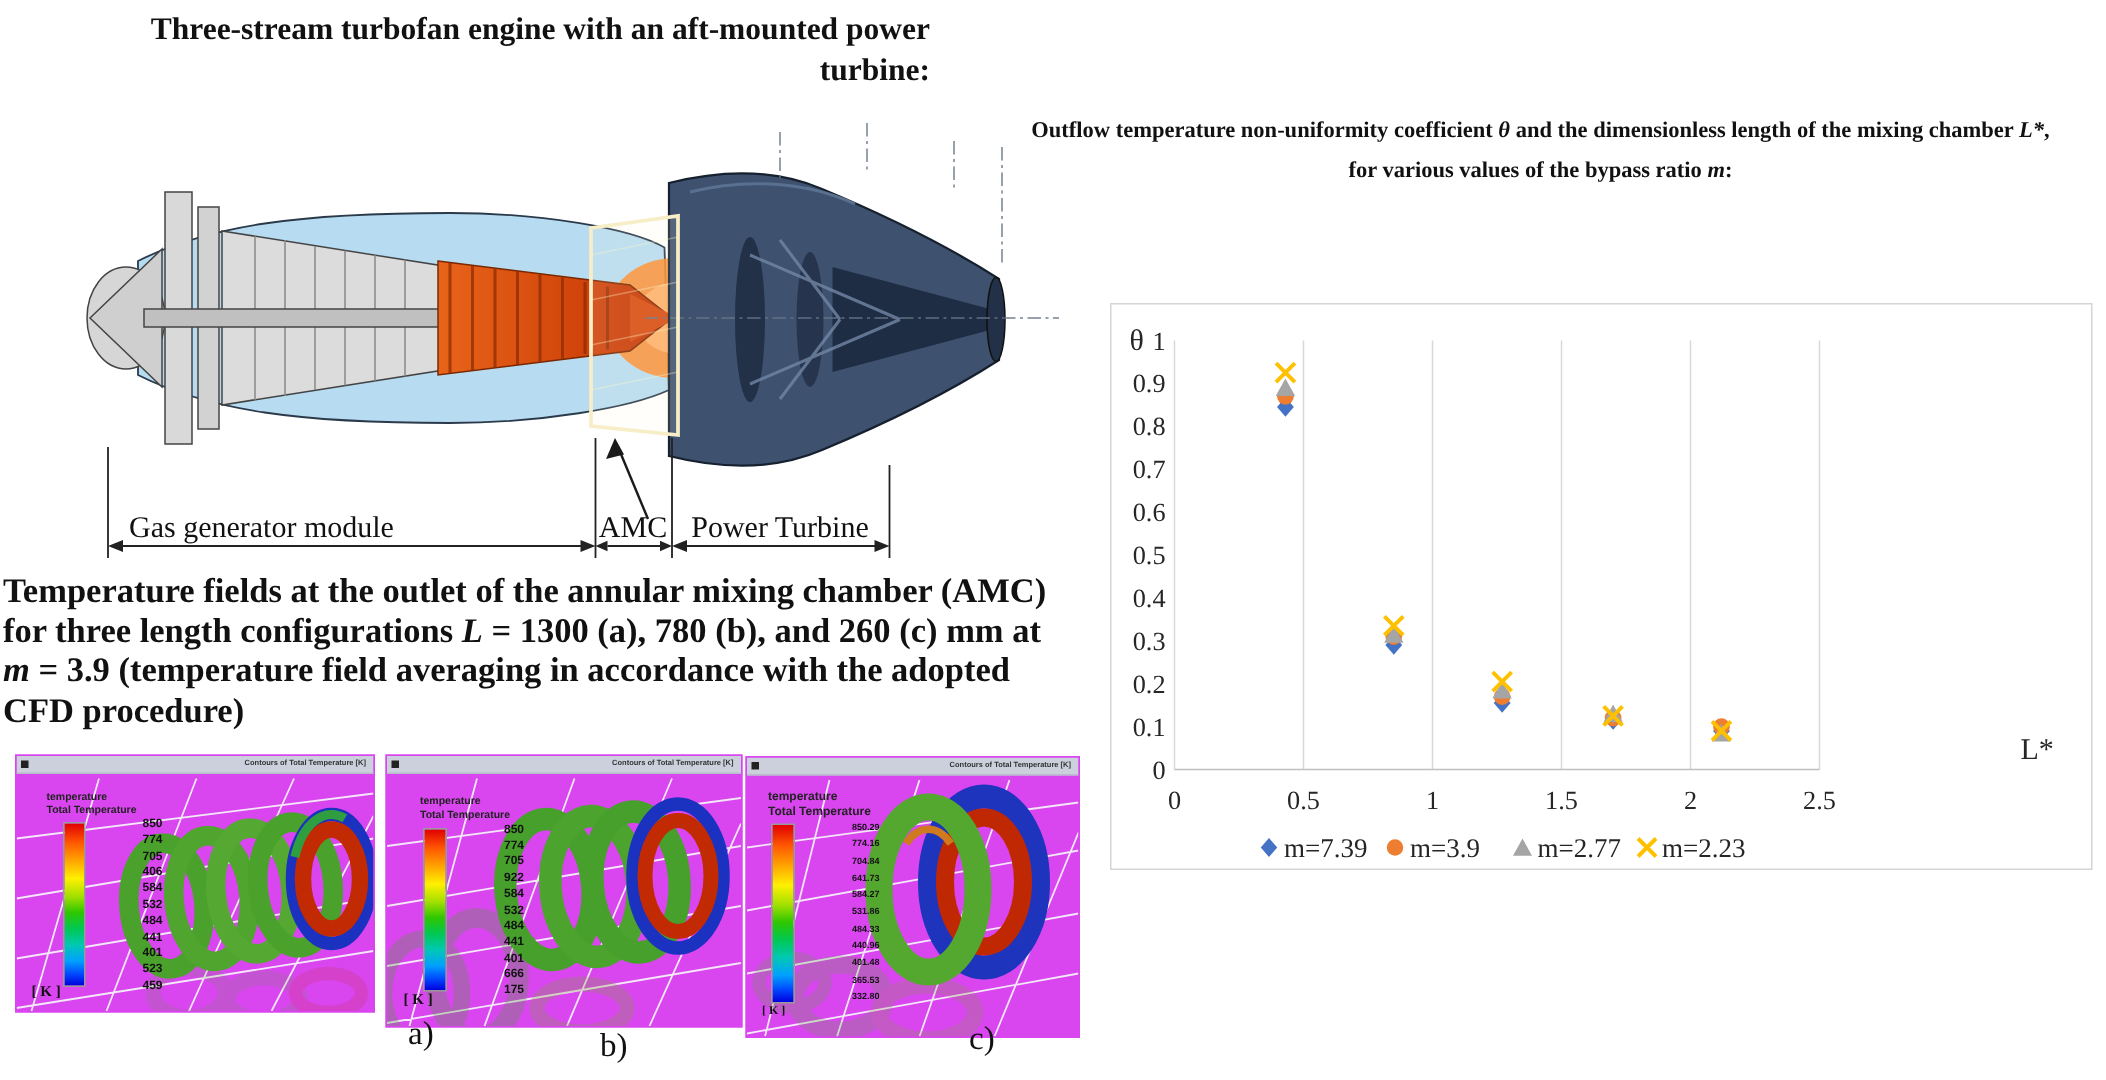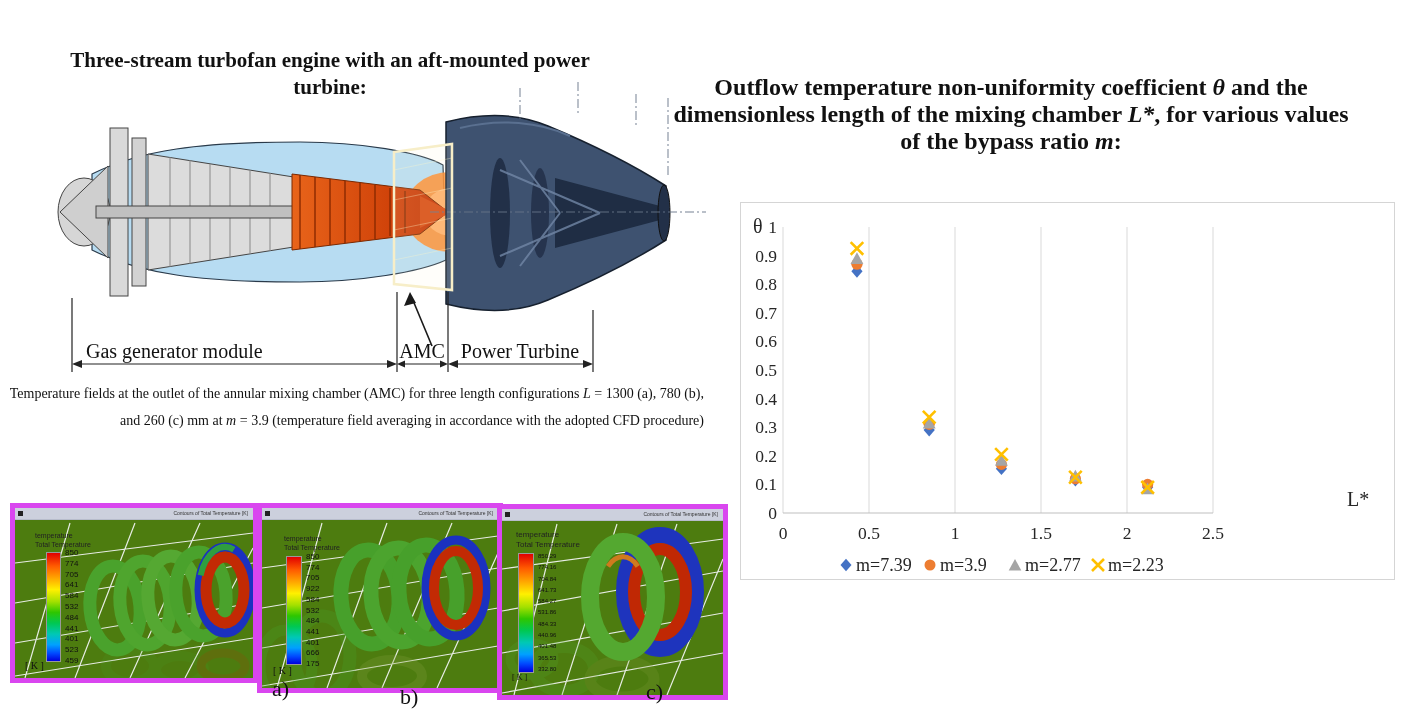--- a/index.html
+++ b/index.html
@@ -1,41 +1,41 @@
 <!DOCTYPE html>
 <html><head>
 <meta charset="utf-8">
 <style>
   html,body{margin:0;padding:0;}
   body{width:1404px;height:720px;position:relative;background:#ffffff;
        font-family:"Liberation Serif","DejaVu Serif",serif;color:#111;overflow:hidden;}
   .abs{position:absolute;}
-  .title-left{left:40px;top:6px;width:580px;text-align:center;font-weight:bold;font-size:21px;line-height:27px;margin-top:41px;}
-  .caption-left{left:2px;top:381px;width:702px;text-align:right;font-weight:normal;font-size:14px;line-height:26.5px;}
-  .title-right{left:662px;top:74px;width:698px;text-align:center;font-weight:bold;font-size:24px;line-height:27px;}
+  .title-left{left:40px;top:6px;width:580px;text-align:right;font-weight:bold;font-size:21px;line-height:27px;}
+  .caption-left{left:2px;top:381px;width:702px;text-align:left;font-weight:bold;font-size:23px;line-height:26.5px;}
+  .title-right{left:678px;top:74px;width:698px;text-align:center;font-weight:bold;font-size:15px;line-height:27px;}
   .engine{left:0;top:70px;}
-  .cfd-panel{position:absolute;background:#4d7c0f;border:5px solid #d946ef;overflow:hidden;}
+  .cfd-panel{position:absolute;background:#d946ef;border:1px solid #d946ef;overflow:hidden;font-weight:bold;}
   .p-a{left:10px;top:503px;width:238px;height:170px;}
   .p-b{left:257px;top:503px;width:236px;height:180px;}
   .p-c{left:497px;top:504px;width:221px;height:186px;}
   .art{position:absolute;left:0;top:0;}
   .tbar{position:absolute;left:0;top:0;right:0;height:11px;background:#ccd0dd;border-bottom:1px solid #b7bccb;}
   .wicon{position:absolute;left:3px;top:3px;width:5px;height:5px;background:#222;}
   .wtitle{position:absolute;right:5px;top:2px;font-size:5px;font-family:"Liberation Sans","DejaVu Sans",sans-serif;color:#333;}
   .ltitle{position:absolute;font-family:"Liberation Sans","DejaVu Sans",sans-serif;color:#222;}
   .p-a .ltitle{left:20px;top:24px;font-size:7px;line-height:8.5px;}
   .p-b .ltitle{left:22px;top:27px;font-size:7px;line-height:8.5px;}
   .p-c .ltitle{left:14px;top:21px;font-size:8px;line-height:10px;}
   .cbar{position:absolute;border:1px solid #999;
     background:linear-gradient(to bottom,#e10000 0%,#ff5a00 12%,#ffab00 24%,#fff000 34%,
       #a3e000 45%,#2ec600 55%,#00c853 65%,#00c8b4 75%,#00a0ff 85%,#0048ff 93%,#0000dc 100%);}
   .p-a .cbar{left:31px;top:44px;width:13px;height:108px;}
   .p-b .cbar{left:24px;top:48px;width:14px;height:107px;}
   .p-c .cbar{left:16px;top:44px;width:14px;height:118px;}
-  .cscale{position:absolute;color:#111;font-family:"Liberation Sans","DejaVu Sans",sans-serif;}
+  .cscale{position:absolute;color:#111;font-family:"Liberation Sans","DejaVu Sans",sans-serif;margin-left:34px;}
   .p-a .cscale{left:50px;top:40px;font-size:8px;line-height:10.8px;}
   .p-b .cscale{left:44px;top:44px;font-size:8px;line-height:10.7px;}
   .p-c .cscale{left:36px;top:42px;font-size:6px;line-height:11.3px;}
   .cunit{position:absolute;font-size:10px;color:#111;}
   .p-a .cunit{left:10px;top:152px;}
   .p-b .cunit{left:11px;top:157px;}
   .p-c .cunit{left:10px;top:164px;font-size:8px;}
   .plabel{position:absolute;font-size:22px;color:#111;}
   .chart-box{left:740px;top:202px;width:653px;height:376px;border:1px solid #d5d5d5;background:#fff;}
 </style>
@@ -144,21 +144,21 @@
   </div>
   <div class="ltitle">
     <div>temperature</div>
     <div>Total Temperature</div>
   </div>
   <div class="cbar"></div>
   <div class="cscale">
       <div>850</div>
       <div>774</div>
       <div>705</div>
-      <div>641</div>
+      <div>406</div>
       <div>584</div>
       <div>532</div>
       <div>484</div>
       <div>441</div>
       <div>401</div>
       <div>523</div>
       <div>459</div>
     </div>
   <div class="cunit">[ K ]</div>
 </div>

